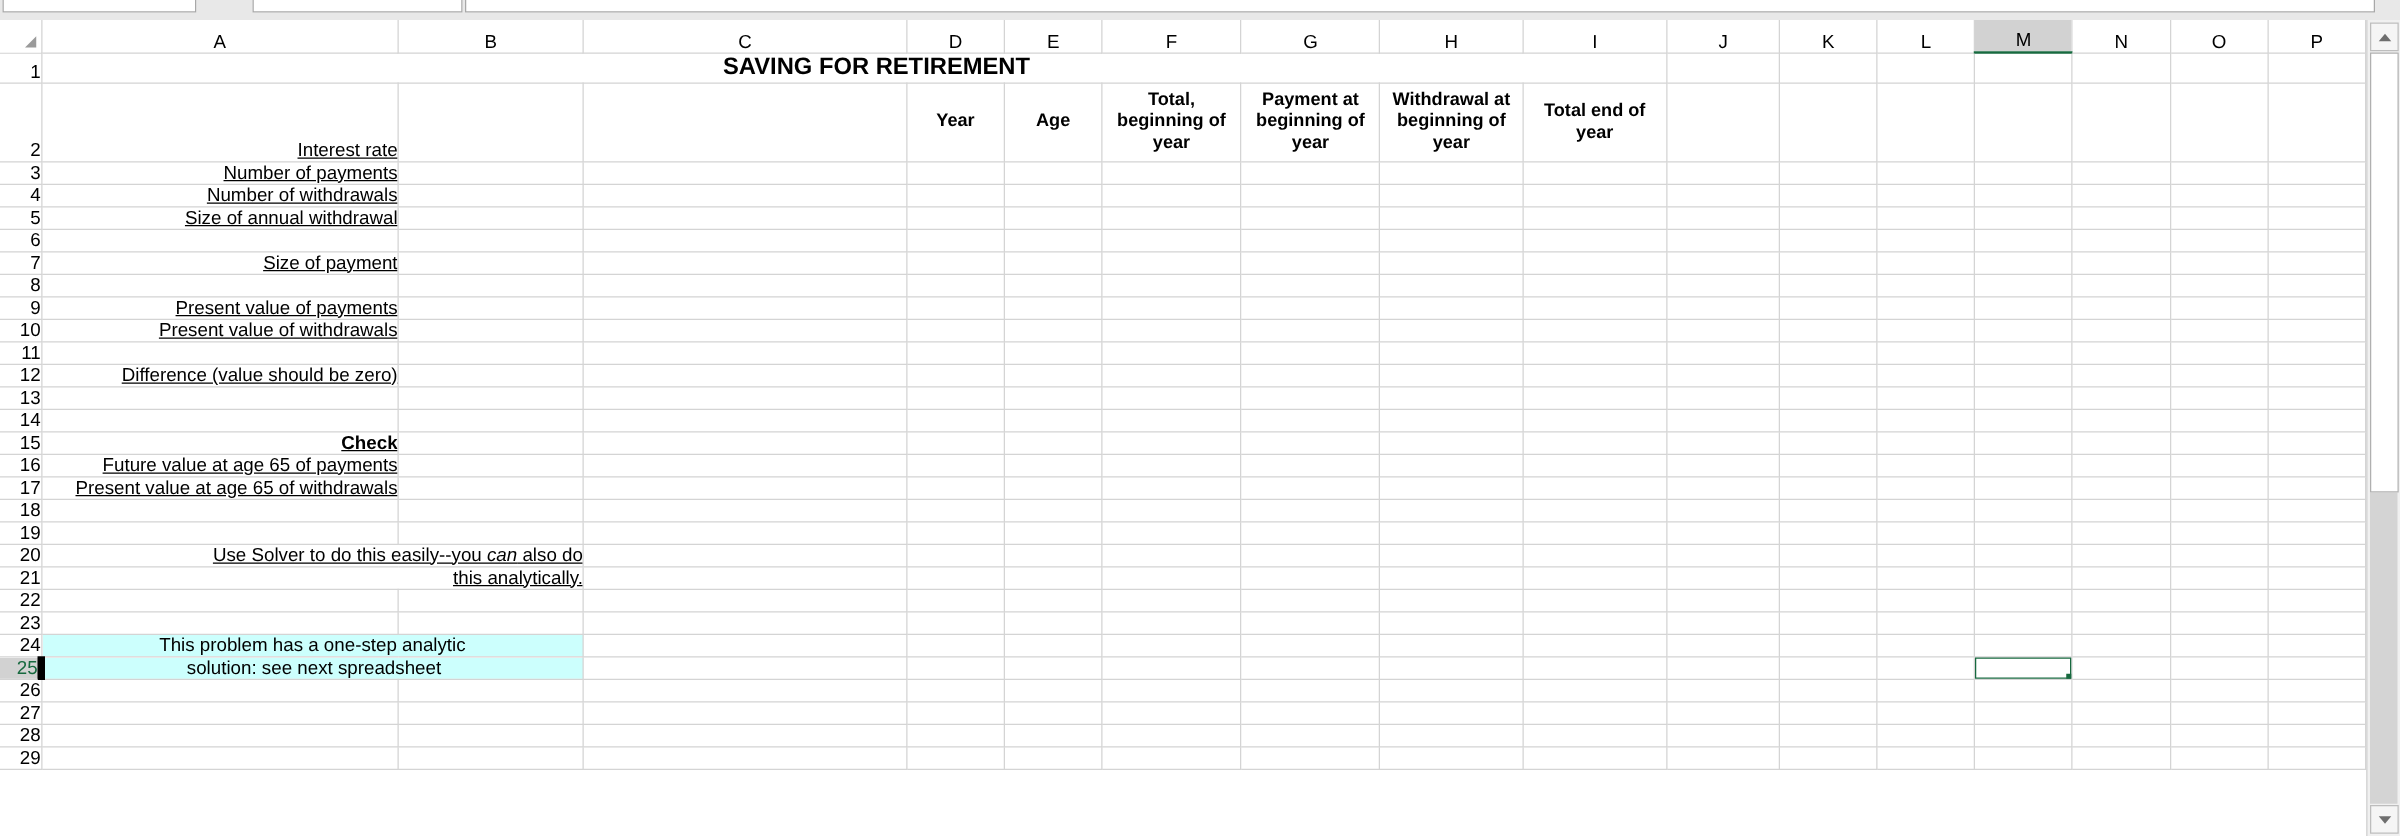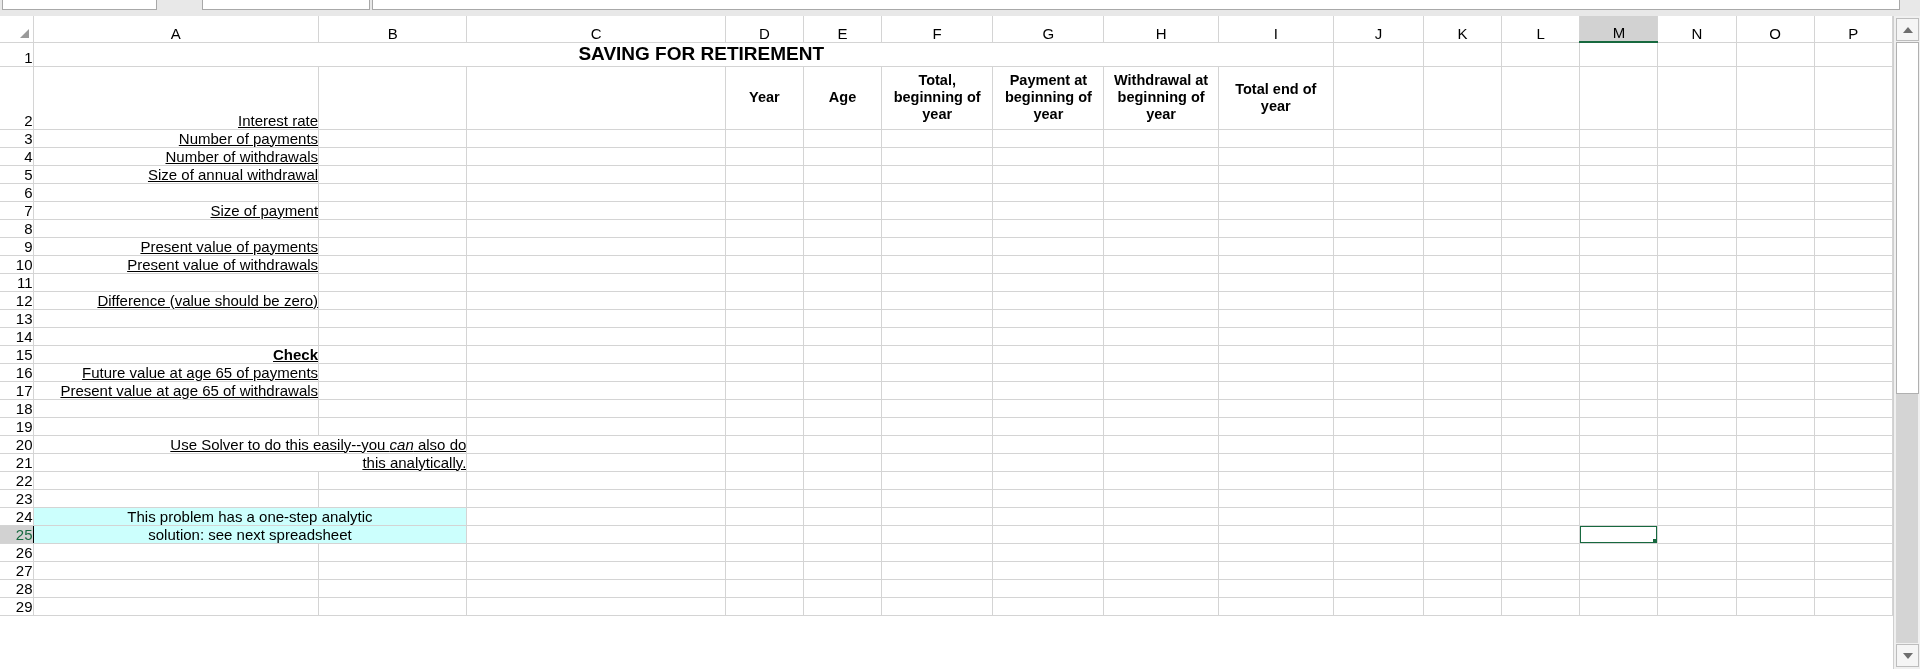--- a/index.html
+++ b/index.html
@@ -102,21 +102,21 @@
     border-bottom: 1px solid #c8c8c8;
     text-align: right;
     padding-right: 4px;
     vertical-align: middle;
     font-size: 14px;
     color: #1a1a1a;
   }
   td.rowhdr.selected {
     background: #d2d2d2;
     color: #17693f;
-    border-right: 1px solid #000000;
+    border-right: 6px solid #000000;
   }
 
   
   td.cell { padding-left: 3px; padding-right: 3px; }
   td.cell.txt        { text-align: right;  vertical-align: bottom; text-decoration: underline; }
   td.cell.title      { text-align: center; font-weight: bold; font-size: 19px; vertical-align: middle; padding-left: 36px; }
   td.cell.hdr        { text-align: center; font-weight: bold; font-size: 14.5px; vertical-align: middle;
                        white-space: normal; line-height: 17px; }
   td.cell.bold       { font-weight: bold; margin-top: 32px; }
   td.cell.note       { background: #ccfffd; text-align: center; vertical-align: middle; font-size: 15px; }

